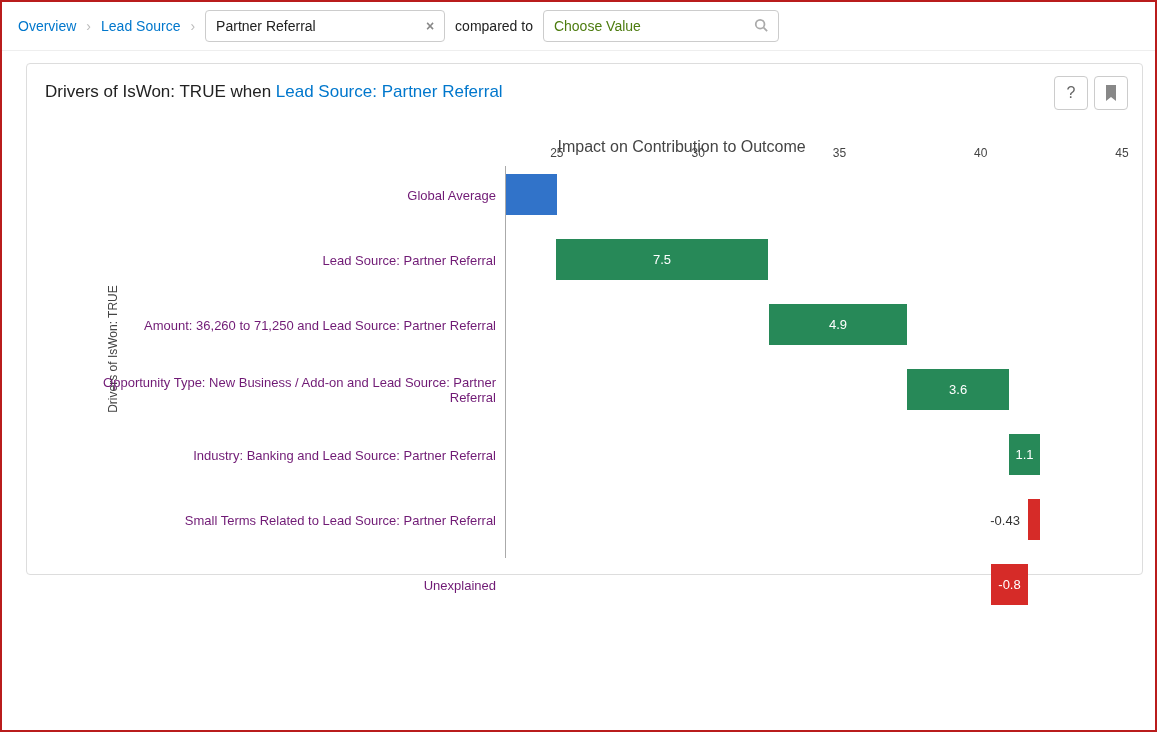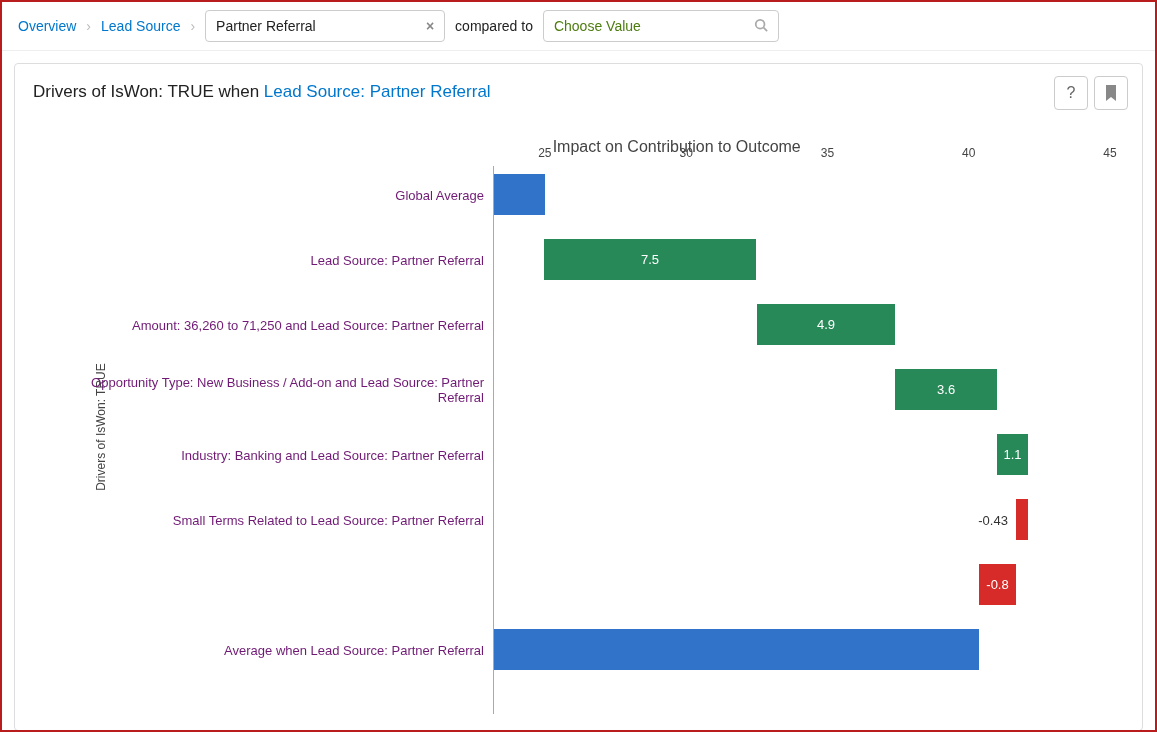--- a/index.html
+++ b/index.html
@@ -40,25 +40,25 @@
     height: 32px;
     padding: 0 10px;
     background: #fff;
   }
   .pill.sel { width: 240px; justify-content: space-between; }
   .pill.cmp { width: 236px; justify-content: space-between; color: #4d7c0f; }
   .pill .x-icon { color: #888; font-weight: bold; cursor: pointer; }
   .pill .search-icon { color: #aaa; }
   .static-text { color: #222; }
   .panel {
-    margin: 12px 12px 0 12px;
+    margin: 12px 12px 0 24px;
     border: 1px solid #ddd;
     border-radius: 4px;
     background: #fff;
-    height: 668px;
+    height: 512px;
     position: relative;
     padding: 18px 18px;
   }
   .panel-title {
     font-size: 17px;
     color: #222;
   }
   .panel-title .link { color: #0077cc; }
   .top-right-buttons {
     position: absolute;
@@ -217,22 +217,19 @@
           <div class="row" style="top: 266px; height: 45px;">
             <div class="row-label">Industry: Banking and Lead Source: Partner Referral</div>
             <div class="bar green" style="left: 502.972px; width: 31.0826px;">1.1</div>
           </div>
           <div class="row" style="top: 331px; height: 45px;">
             <div class="row-label">Small Terms Related to Lead Source: Partner Referral</div>
             <div class="bar red" style="left: 521.905px; width: 12.1505px;"></div>
             <div class="ext-val-label" style="left: 513.905px; transform: translate(-100%, -50%);">-0.43</div>
           </div>
           <div class="row" style="top: 396px; height: 45px;">
+            <div class="row-label">Unexplained</div>
             <div class="bar red" style="left: 485.171px; width: 36.7339px;">-0.8</div>
-          </div>
-          <div class="row" style="top: 461px; height: 45px;">
-            <div class="row-label">Average when Lead Source: Partner Referral</div>
-            <div class="bar blue" style="left: 0px; width: 485.171px;"></div>
           </div>
         </div>
     </div>
   </div>
 </div>
 
 </body></html>

